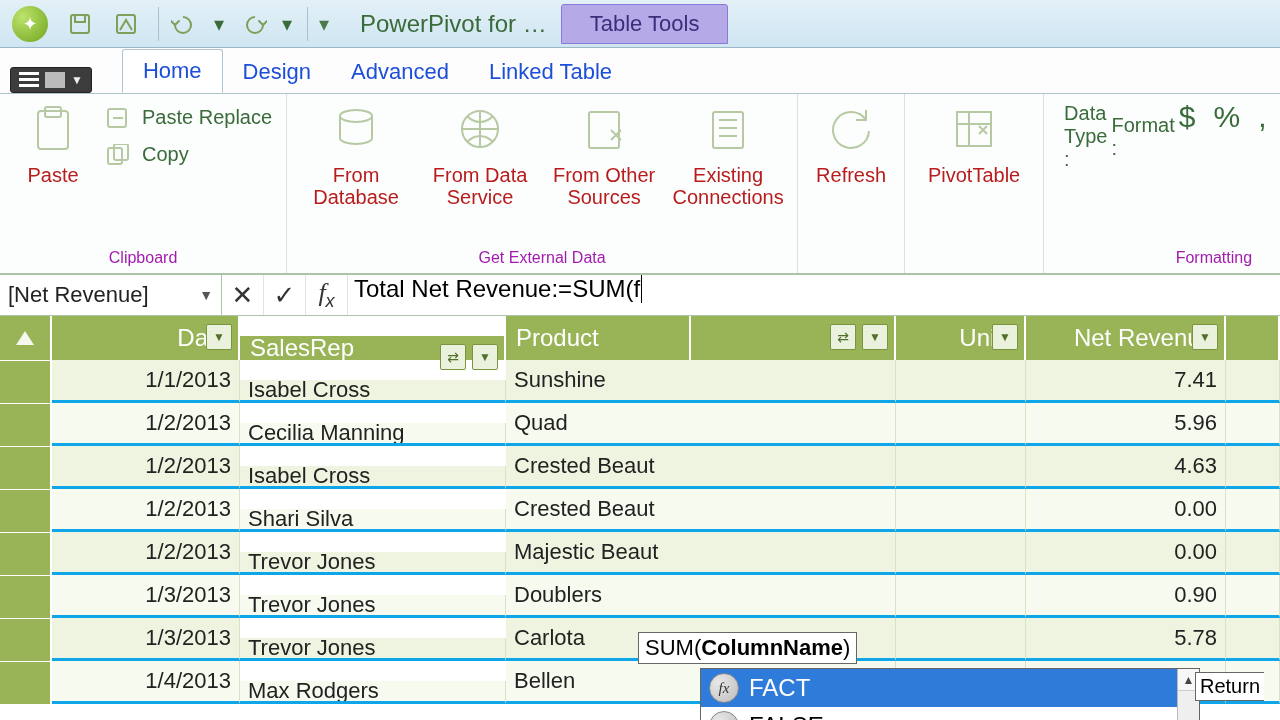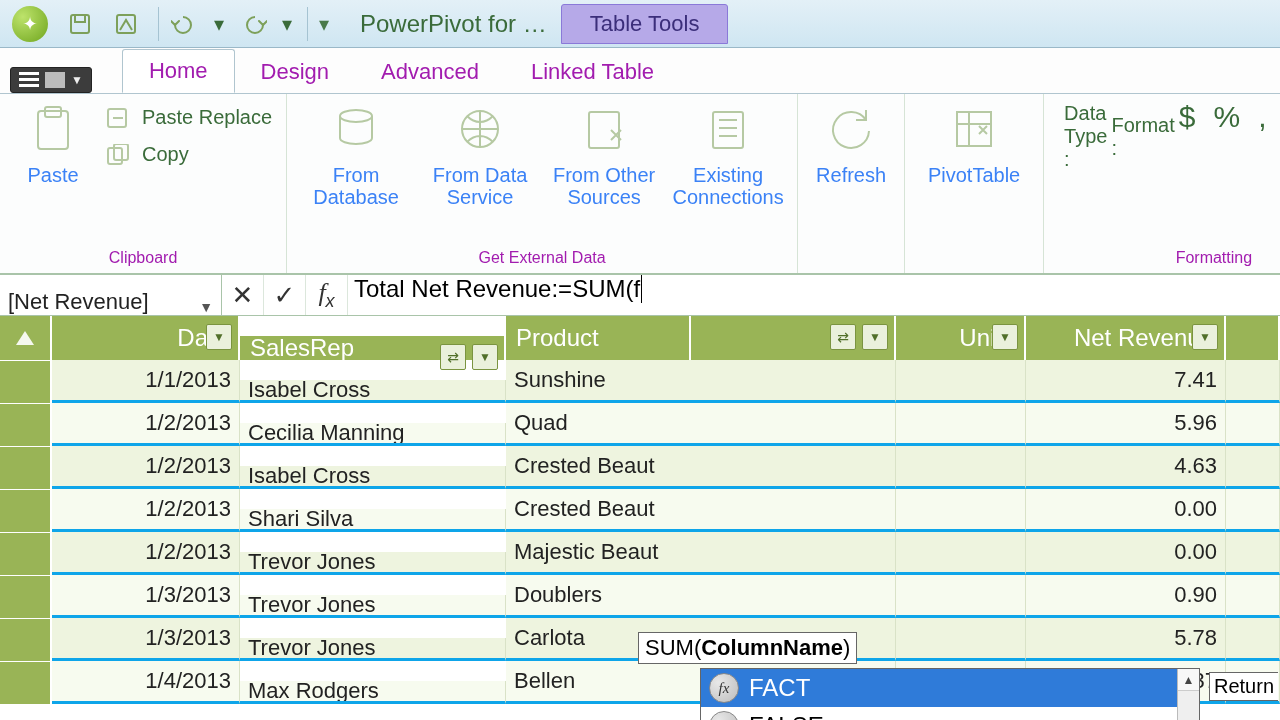--- a/index.html
+++ b/index.html
@@ -12,39 +12,39 @@
 .qat-sep { width:1px; height:34px; background:#a5c3d2; margin:0 6px; }
 .doc-title { margin-left: 20px; color:#3a6b3a; font-size:24px; }
 .context-tab { margin-left: 14px; background:#b6a9e8; border:1px solid #8a79d8; color:#3b2e7a; padding:6px 28px; border-radius:3px 3px 0 0; font-size:22px; }
 
 
 .tabs-row { display:flex; align-items:flex-end; height:46px; background:#fdfdfd; border-bottom:1px solid #b0c5cf; padding-left:10px; }
 .view-switch { display:flex; align-items:center; background:#3c3c3c; border:1px solid #222; border-radius:3px; padding:4px 8px; margin-right:30px; }
 .view-switch .bars { width:20px; height:16px; background:linear-gradient(#fff,#fff) 0 0/100% 3px no-repeat, linear-gradient(#fff,#fff) 0 6px/100% 3px no-repeat, linear-gradient(#fff,#fff) 0 12px/100% 3px no-repeat; }
 .view-switch .grid { width:20px; height:16px; margin-left:6px; background:#bbb; }
 .view-switch .chev { color:#eee; font-size:12px; margin-left:6px; }
-.tab { padding:8px 26px; color:#a21caf; font-size:22px; cursor:pointer; }
+.tab { padding:8px 20px; color:#1d4ed8; font-size:22px; cursor:pointer; }
 .tab.active { border:1px solid #b0c5cf; border-bottom:1px solid #fff; border-radius:3px 3px 0 0; background:#fff; }
 
 
 .ribbon { display:flex; align-items:stretch; height:180px; background:#fcfdfd; border-bottom:1px solid #a9c4a9; }
 .group { display:flex; flex-direction:column; align-items:center; justify-content:space-between; padding:4px 10px 2px; border-right:1px solid #d6e4d6; }
 .group-body { display:flex; align-items:flex-start; gap:6px; }
-.big-btn { display:flex; flex-direction:column; align-items:center; justify-content:flex-start; width:86px; color:#3b82f6; text-align:center; font-size:20px; line-height:1.1; cursor:pointer; }
+.big-btn { display:flex; flex-direction:column; align-items:center; justify-content:flex-start; width:86px; color:#b91c1c; text-align:center; font-size:20px; line-height:1.1; cursor:pointer; }
 .big-btn.wide { width:118px; }
 .big-btn .ico { width:50px; height:50px; margin:6px 0 10px; display:flex; align-items:center; justify-content:center; }
 .small-btn { display:flex; align-items:center; color:#3a6b3a; font-size:20px; padding:2px 4px; cursor:pointer; gap:8px; white-space:nowrap; }
 .small-btn .mini { width:28px; height:22px; }
 .group-label { color:#a21caf; font-size:16px; padding:2px 0 4px; }
 .prop-row { display:flex; align-items:center; gap:8px; color:#3a6b3a; font-size:20px; margin:4px 0; }
 .fmt-btns { display:flex; gap:18px; color:#3a6b3a; font-size:30px; margin-top:2px;}
 
 
 .fbar { display:flex; align-items:center; height:42px; border-top:1px solid #a9c4a9; border-bottom:1px solid #a9c4a9; }
-.name-box { display:flex; align-items:flex-end; justify-content:space-between; width:222px; height:100%; border-right:1px solid #a9c4a9; padding:0 8px; font-size:22px; color:#222; background:#fff;}
+.name-box { display:flex; align-items:center; justify-content:space-between; width:222px; height:100%; border-right:1px solid #a9c4a9; padding:0 8px; font-size:22px; color:#222; background:#fff;}
 .name-box .dd { color:#555; font-size:14px;}
 .fbar-btn { width:42px; height:100%; display:flex; align-items:center; justify-content:center; font-size:26px; color:#333; border-right:1px solid #dce7dc; cursor:pointer;}
 .formula-input { flex:1; height:100%; display:flex; padding:0 6px; font-size:24px; position:relative; }
 .caret { display:inline-block; width:1px; height:28px; background:#000; vertical-align:middle; margin-left:1px; animation:blink 1s step-start infinite;}
 @keyframes blink { 50% { opacity:0; } }
 
 
 .sheet { position:relative; }
 .hdr-row { display:flex; height:44px; }
 .rownum-hdr { width:52px; background:#99b456; border-right:2px solid #fff; display:flex; align-items:center; justify-content:center;}
@@ -61,21 +61,21 @@
 .c-rep  { width:266px;margin-top:20px; }
 .c-prod { width:185px; }
 .c-prod2{ width:205px; }
 .c-units{ width:130px; justify-content:flex-end;}
 .c-rev  { width:200px; justify-content:flex-end;}
 .c-add  { width:54px;}
 
 
 .tooltip { position:absolute; left:638px; top:316px; background:#fff; border:1px solid #666; padding:2px 6px; font-size:22px; z-index:20;}
 .tooltip b { font-weight:700; }
-.ret-tip { position:absolute; right:2px; top:356px; background:#fff; border:1px solid #666; padding:2px 4px; font-size:20px; z-index:20; border-right:none;}
+.ret-tip { position:absolute; right:16px; top:356px; background:#fff; border:1px solid #666; padding:2px 4px; font-size:20px; z-index:20; border-right:none;}
 .ac { position:absolute; left:700px; top:352px; width:500px; background:#fff; border:1px solid #666; z-index:15; font-size:24px;}
 .ac-inner { max-height:360px; overflow:hidden; }
 .ac-item { display:flex; align-items:center; gap:10px; padding:4px 8px; cursor:pointer;}
 .ac-item.sel { background:#2f7bd9; color:#fff; }
 .fx-ico { width:30px; height:30px; border-radius:50%; background:radial-gradient(circle at 30% 30%, #e8e8e8, #bdbdbd); border:1px solid #888; display:flex; align-items:center; justify-content:center; font-size:15px; font-style:italic; color:#333; font-family:"Times New Roman",serif;}
 .ac-item.sel .fx-ico { color:#333; }
 .ac-scroll { position:absolute; right:0; top:0; bottom:0; width:22px; background:#efefef; border-left:1px solid #bbb;}
 .ac-scroll .up, .ac-scroll .dn { height:22px; display:flex; align-items:center; justify-content:center; font-size:12px; color:#444; background:#f7f7f7; border-bottom:1px solid #ccc;}
 
 

